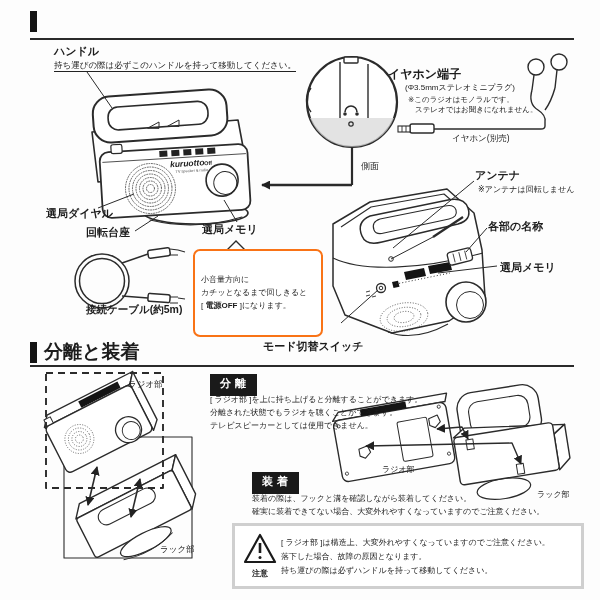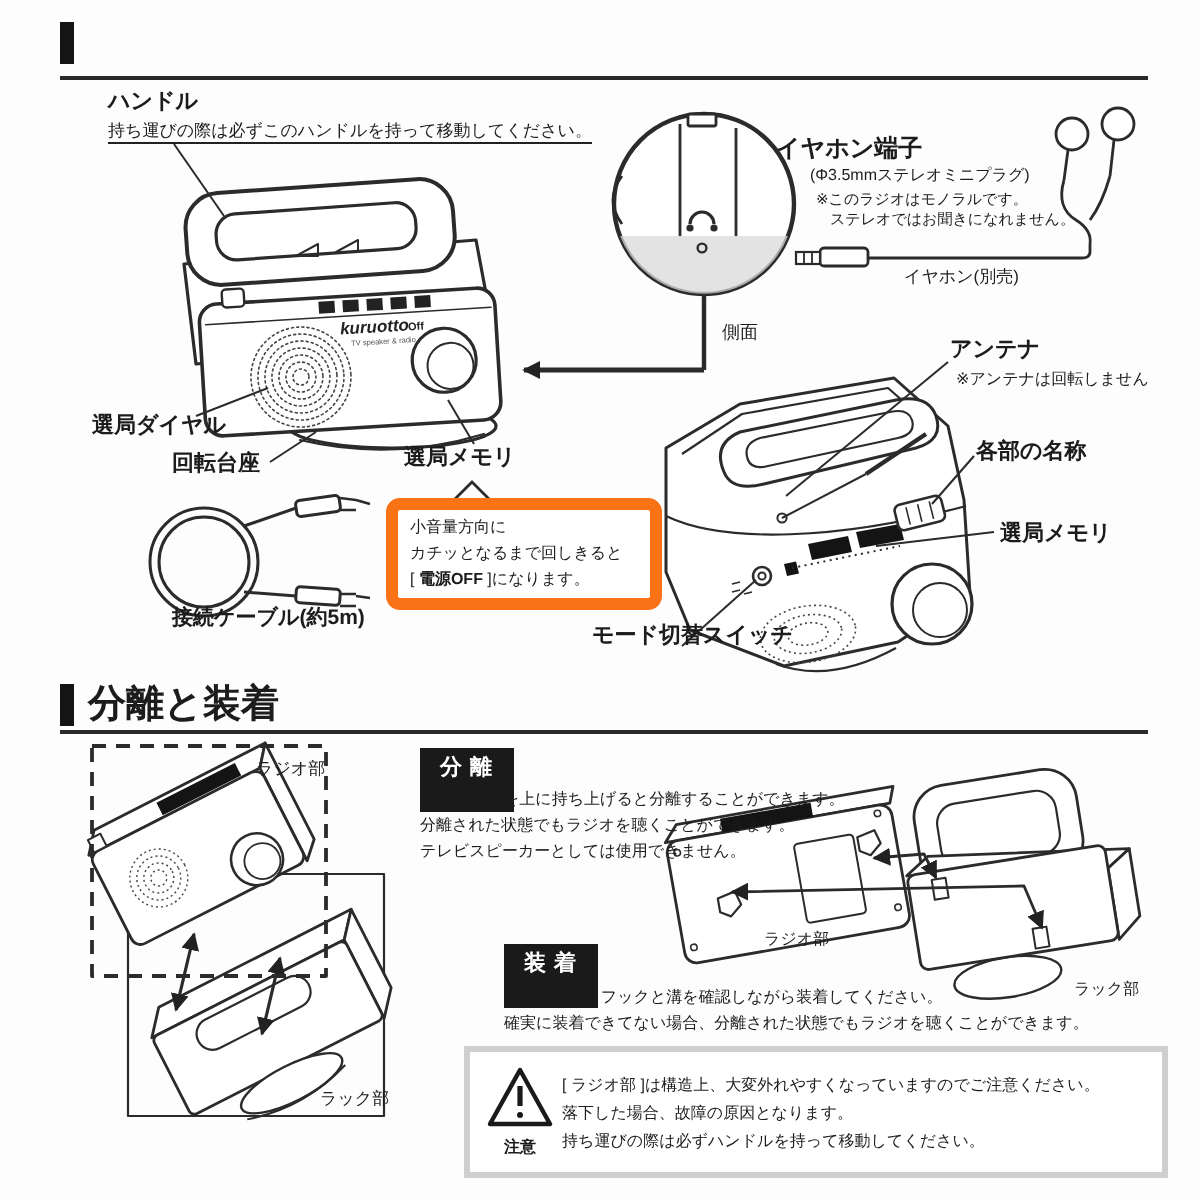--- a/index.html
+++ b/index.html
@@ -9,23 +9,23 @@
   .lb { position:absolute; z-index:2; white-space:nowrap; line-height:1.2; }
   .b { font-weight:bold; }
   .u { border-bottom:1.2px solid #222; padding-bottom:1px; }
   .f75{font-size:7.5px} .f8{font-size:8px} .f85{font-size:8.5px} .f9{font-size:9px}
   .f10{font-size:10.5px} .f11{font-size:11px} .f12{font-size:12px}
   .sec-title { position:absolute; z-index:2; display:flex; align-items:center; gap:7px;
                font-weight:bold; font-size:19px; }
   .sec-bar { width:7px; height:21px; background:#141414; }
   .rule { position:absolute; z-index:2; height:0; border-top:2px solid #2a2a2a; }
   .badge { position:absolute; z-index:2; background:#1a1a1a; color:#fff; font-weight:bold;
-           font-size:11px; letter-spacing:4px; padding:2px 7px 15px 10px; }
-  .notebox { position:absolute; z-index:2; width:114px; border:6px solid #f97316; border-radius:7px;
-             background:#fff; padding:3px 6px; font-size:8px; line-height:1.6; }
+           font-size:11px; letter-spacing:4px; padding:2px 7px 5px 10px; }
+  .notebox { position:absolute; z-index:2; width:114px; border:2px solid #f97316; border-radius:7px;
+             background:#fff; padding:23px 6px; font-size:8px; line-height:1.6; }
   .caution { position:absolute; z-index:2; left:232px; top:523px; width:346px; height:60px;
              border:3px solid #cfcfcf; background:#fff; }
   .cau-line { position:absolute; left:46px; white-space:nowrap; font-size:8px; }
   .cau-note { position:absolute; left:8px; top:42px; width:34px; text-align:center;
               font-size:8px; font-weight:bold; }
 </style>
 </head>
 <body>
 
 <div class="page">
@@ -243,41 +243,41 @@
   <div class="lb f12 b" style="left:388px; top:67px;">イヤホン端子</div>
   <div class="lb f8" style="left:405px; top:83px;">(Φ3.5mmステレオミニプラグ)</div>
   <div class="lb f75" style="left:408px; top:95px;">※このラジオはモノラルです。</div>
   <div class="lb f75" style="left:415px; top:105px;">ステレオではお聞きになれません。</div>
   <div class="lb f85" style="left:452px; top:133px;">イヤホン(別売)</div>
 
   <div class="lb f11 b" style="left:475px; top:169px;">アンテナ</div>
   <div class="lb f8" style="left:478px; top:185px;">※アンテナは回転しません</div>
   <div class="lb f11 b" style="left:488px; top:220px;">各部の名称</div>
   <div class="lb f11 b" style="left:500px; top:261px;">選局メモリ</div>
-  <div class="lb f11 b" style="left:263px; top:312px;margin-left:33px;">モード切替スイッチ</div>
+  <div class="lb f11 b" style="left:263px; top:340px;">モード切替スイッチ</div>
 
   <div class="sec-title" style="left:30px; top:339px;">
     <span class="sec-bar"></span>
     <span>分離と装着</span>
   </div>
   <div class="rule" style="left:30px; top:365px; width:544px;"></div>
 
   <div class="lb f85" style="left:128px; top:379px;">ラジオ部</div>
 
   <div class="badge" style="left:210px; top:374px;">分離</div>
   <div class="lb f8" style="left:210px; top:395px;">[ ラジオ部 ]を上に持ち上げると分離することができます。</div>
   <div class="lb f8" style="left:210px; top:408px;">分離された状態でもラジオを聴くことができます。</div>
   <div class="lb f8" style="left:210px; top:421px;">テレビスピーカーとしては使用できません。</div>
 
   <div class="lb f8" style="left:382px; top:465px;">ラジオ部</div>
   <div class="lb f8" style="left:537px; top:490px;">ラック部</div>
 
   <div class="badge" style="left:252px; top:472px;">装着</div>
   <div class="lb f8" style="left:252px; top:494px;">装着の際は、フックと溝を確認しながら装着してください。</div>
-  <div class="lb f8" style="left:252px; top:507px;">確実に装着できてない場合、分離された状態でもラジオを聴くことができます。</div>
+  <div class="lb f8" style="left:252px; top:507px;">確実に装着できてない場合、大変外れやすくなっていますのでご注意ください。</div>
 
   <div class="lb f85" style="left:160px; top:544px;">ラック部</div>
 
   <div class="caution">
     <svg width="34" height="34" style="position:absolute; left:8px; top:6px;" viewBox="0 0 34 34">
       <path d="M17,3 L32,30 L2,30 Z" fill="#fff" stroke="#1a1a1a" stroke-width="2.2" stroke-linejoin="round"></path>
       <line x1="17" y1="11" x2="17" y2="21" stroke="#1a1a1a" stroke-width="2.6"></line>
       <circle cx="17" cy="25.5" r="1.5" fill="#1a1a1a"></circle>
     </svg>
     <div class="cau-note">注意</div>

